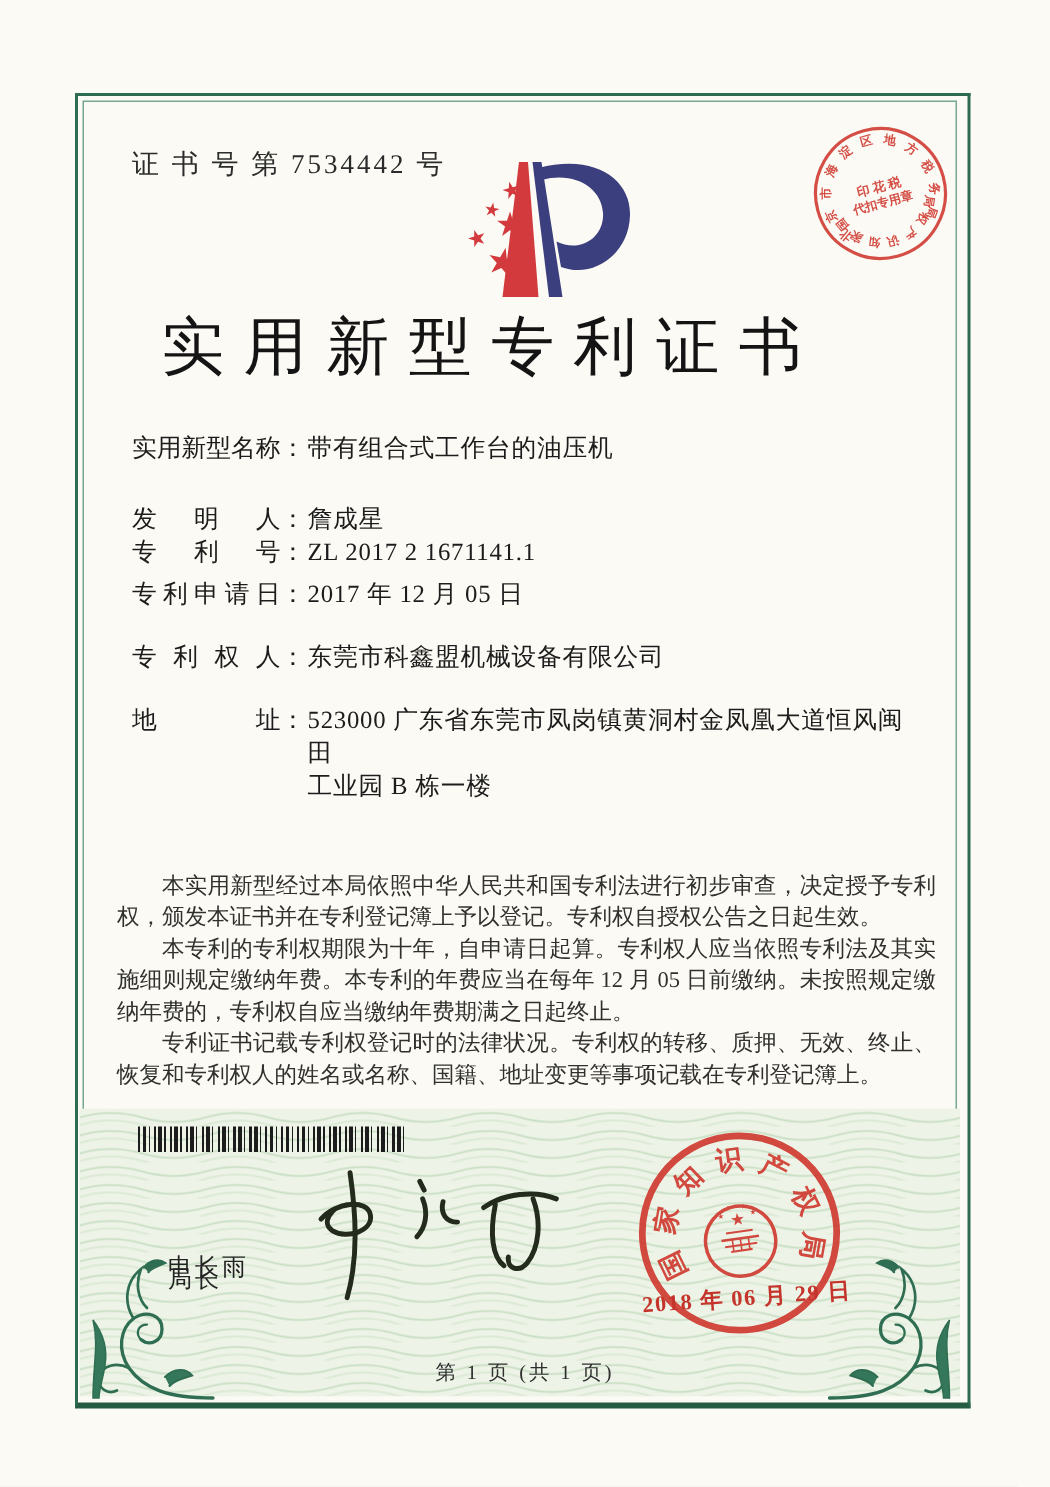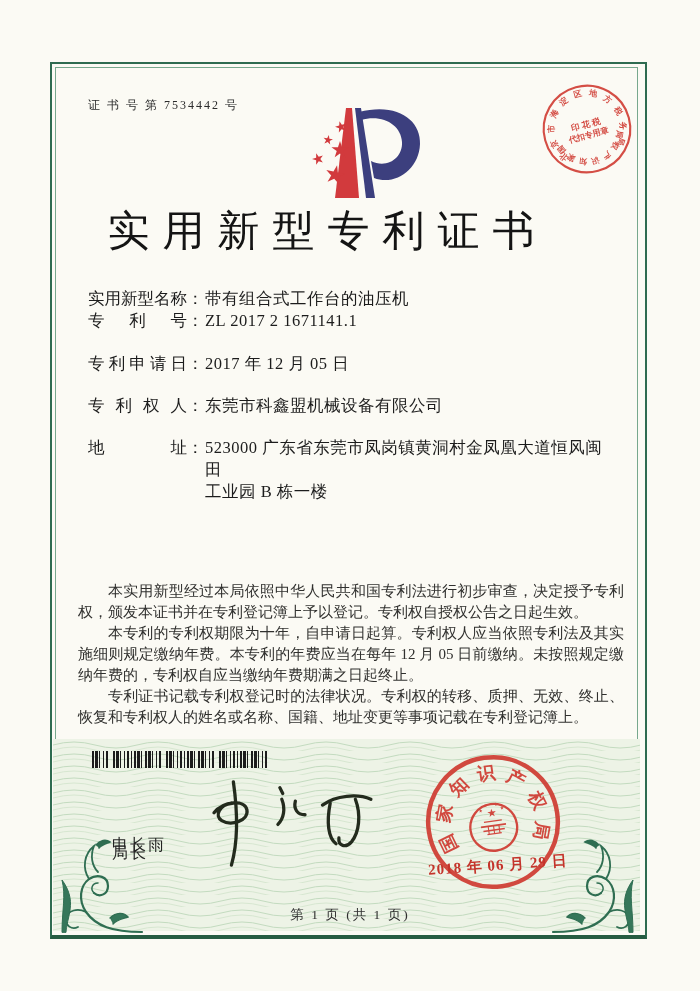--- a/index.html
+++ b/index.html
@@ -5,35 +5,35 @@
   html,body{margin:0;padding:0;}
   body{background:#e8e8e4;font-family:"Liberation Serif","DejaVu Serif",serif;}
   .page{position:relative;width:700px;height:991px;margin:0 auto;background:#fbfaf4;overflow:hidden;}
   .abs{position:absolute;}
   
   .frame{left:50px;top:62px;width:593px;height:871px;border:2px solid #2e6b50;border-bottom:4px solid #265c42;}
   .frame-inner{left:55px;top:67px;width:581px;height:859px;border:1px solid #77a88d;}
   
   .waves{left:53px;top:739px;width:587px;height:192px;}
   
-  .cert-number{left:88px;top:97px;font-size:12px;color:#2b2b2b;letter-spacing:2px;}
+  .cert-number{left:88px;top:97px;font-size:18px;color:#2b2b2b;letter-spacing:2px;}
   
   .logo{left:283px;top:100px;}
   
   .tax-stamp{left:538px;top:80px;opacity:.88;}
   .tax-stamp text{font-family:"Liberation Serif",serif;fill:#cf372e;}
   
   .title{left:0;top:203px;width:642px;text-align:center;font-size:42px;color:#141414;letter-spacing:13px;text-indent:13px;}
   
   .fields{left:88px;top:288px;width:530px;}
   .frow{position:relative;margin-bottom:0;font-size:16.5px;color:#1c1c1c;line-height:22px;}
   .flabel{display:inline-block;width:99px;text-align:justify;text-align-last:justify;vertical-align:top;}
   .fcolon{display:inline-block;width:18px;vertical-align:top;}
   .fvalue{display:inline-block;width:400px;vertical-align:top;white-space:pre-line;letter-spacing:.5px;}
-  .r1{margin-top:0;} .r2{margin-top:25px;} .r3{text-decoration:underline;} .r4{margin-top:21px;}
+  .r1{margin-top:0;} .r2{margin-top:25px;} .r3{text-decoration:underline;} .r4{margin-top:6px;}
   .r5{margin-top:20px;} .r6{margin-top:20px;} .r7{margin-top:2px;}
   .grant2{position:absolute;left:297px;top:0;}
   
   .paras{left:78px;top:581px;width:546px;font-size:15px;line-height:21px;color:#30302e;text-align:justify;}
   .paras p{margin:0;text-indent:2em;}
   
   .barcode{left:92px;top:751px;width:178px;height:17px;background:repeating-linear-gradient(90deg,#1c1c1c 0 1.5px,rgba(0,0,0,0) 1.5px 3px,#1c1c1c 3px 5.5px,rgba(0,0,0,0) 5.5px 7px,#1c1c1c 7px 7.8px,rgba(0,0,0,0) 7.8px 10.6px);}
   
   .director-label{left:112px;top:803px;font-size:16px;color:#222;letter-spacing:2px;font-family:"Liberation Sans",sans-serif;margin-top:40px;}
   .director-name{left:112px;top:835px;font-size:16px;color:#222;letter-spacing:2px;font-family:Liberation Mono, monospace;}
@@ -172,20 +172,23 @@
       <text x="60" y="58" font-size="10.5" font-weight="bold" text-anchor="middle">印 花 税</text>
       <text x="60" y="71" font-size="10" font-weight="bold" text-anchor="middle">代扣专用章</text>
     </g>
   </svg>
 
   <div class="abs title">实用新型专利证书</div>
 
   <div class="abs fields">
     <div class="frow r1">
       <span class="flabel">实用新型名称</span><span class="fcolon">：</span><span class="fvalue">带有组合式工作台的油压机</span>
+    </div>
+    <div class="frow r2">
+      <span class="flabel">发明人</span><span class="fcolon">：</span><span class="fvalue">詹成星</span>
     </div>
     <div class="frow r3">
       <span class="flabel">专利号</span><span class="fcolon">：</span><span class="fvalue">ZL 2017 2 1671141.1</span>
     </div>
     <div class="frow r4">
       <span class="flabel">专利申请日</span><span class="fcolon">：</span><span class="fvalue">2017 年 12 月 05 日</span>
     </div>
     <div class="frow r5">
       <span class="flabel">专利权人</span><span class="fcolon">：</span><span class="fvalue">东莞市科鑫盟机械设备有限公司</span>
     </div>

